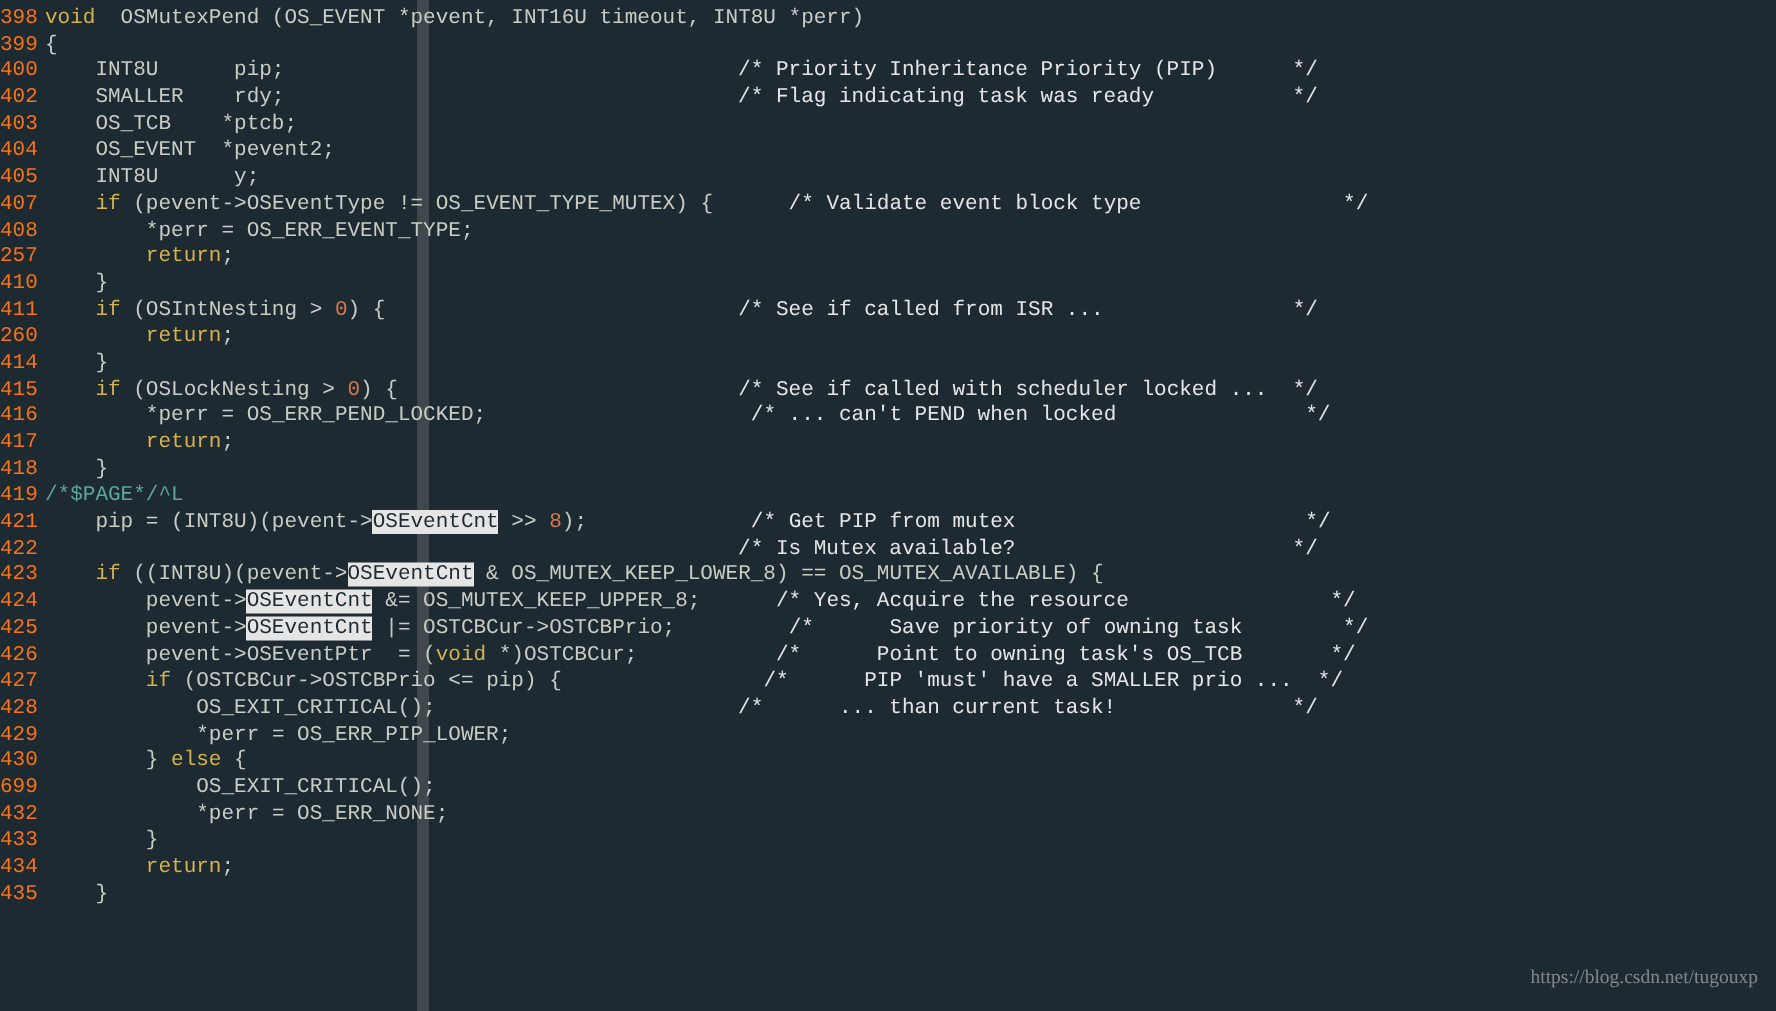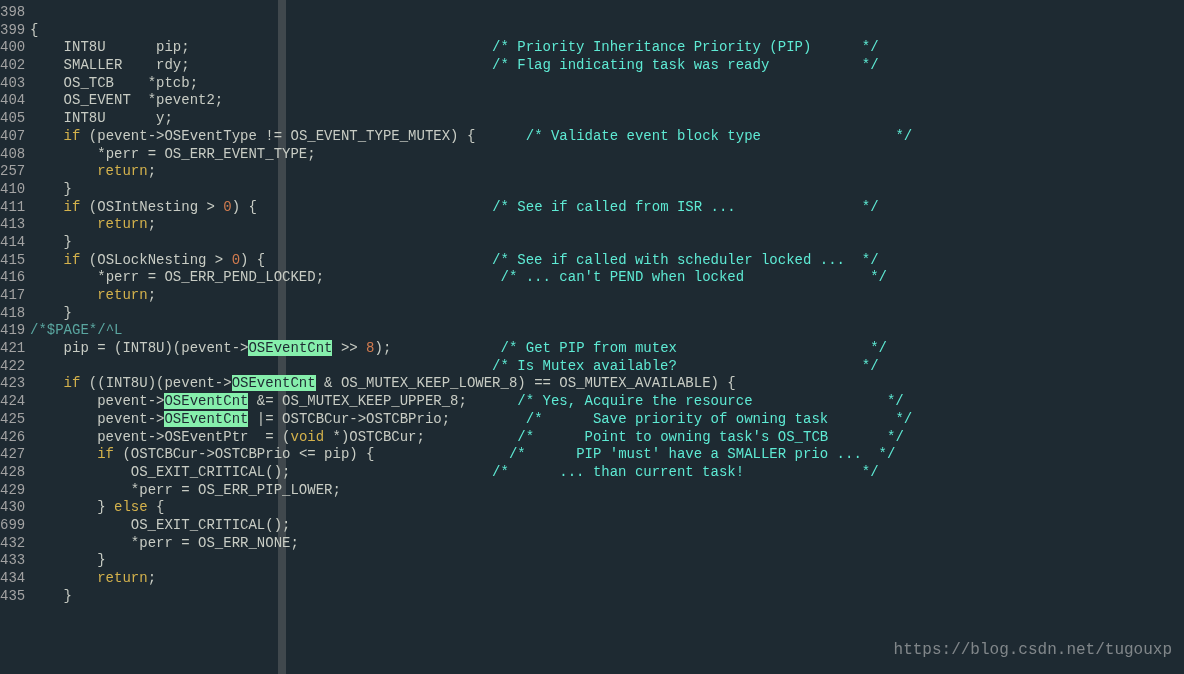--- a/index.html
+++ b/index.html
@@ -27,64 +27,64 @@
     position: relative;
     z-index: 2;
     padding-top: 4px;
   }
   .line {
     display: flex;
     white-space: pre;
     height: 17.7px;
   }
   .lineno {
-    color: #a3a3a3;
+    color: #f97316;
     width: 30px;
     text-align: right;
     padding-right: 6px;
     flex-shrink: 0;
     user-select: none;
   }
   .kw { color: #d4b24c; }
-  .cm { color: #5eead4; font-style: normal; }
+  .cm { color: #e5e5e5; font-style: normal; }
   .op { color: #c8ccc4; }
   .num { color: #d17b4f; }
-  .hl { background: #86efac; color: #1e2a32; }
+  .hl { background: #e5e5e5; color: #1e2a32; }
   .page { color: #5aa6a0; }
   .ctrl { color: #5aa6a0; }
   .watermark {
     position: absolute;
     right: 12px;
     bottom: 14px;
     color: rgba(210,210,210,0.55);
-    font-size: 16px;
+    font-size: 13px;
     z-index: 5;
-    font-family: Liberation Mono, monospace;
+    font-family: Liberation Serif, serif;
   }
   .seg { white-space: pre; }
 </style>
 </head>
 <body>
 
 <div class="ruler"></div>
 
 <div class="code-area" id="code-area">
-    <div class="line"><span class="lineno">398</span></div>
+    <div class="line"><span class="lineno">398</span><span><span class="seg kw">void</span><span class="seg">  OSMutexPend (OS_EVENT </span><span class="seg op">*</span><span class="seg">pevent, INT16U timeout, INT8U </span><span class="seg op">*</span><span class="seg">perr)</span></span></div>
     <div class="line"><span class="lineno">399</span><span><span class="seg">{</span></span></div>
     <div class="line"><span class="lineno">400</span><span><span class="seg">    INT8U      pip;                                    </span><span class="seg cm">/* Priority Inheritance Priority (PIP)      */</span></span></div>
     <div class="line"><span class="lineno">402</span><span><span class="seg">    SMALLER    rdy;                                    </span><span class="seg cm">/* Flag indicating task was ready           */</span></span></div>
     <div class="line"><span class="lineno">403</span><span><span class="seg">    OS_TCB    </span><span class="seg op">*</span><span class="seg">ptcb;</span></span></div>
     <div class="line"><span class="lineno">404</span><span><span class="seg">    OS_EVENT  </span><span class="seg op">*</span><span class="seg">pevent2;</span></span></div>
     <div class="line"><span class="lineno">405</span><span><span class="seg">    INT8U      y;</span></span></div>
     <div class="line"><span class="lineno">407</span><span><span class="seg">    </span><span class="seg kw">if</span><span class="seg"> (pevent</span><span class="seg op">-&gt;</span><span class="seg">OSEventType </span><span class="seg op">!=</span><span class="seg"> OS_EVENT_TYPE_MUTEX) {      </span><span class="seg cm">/* Validate event block type                */</span></span></div>
     <div class="line"><span class="lineno">408</span><span><span class="seg">        </span><span class="seg op">*</span><span class="seg">perr </span><span class="seg op">=</span><span class="seg"> OS_ERR_EVENT_TYPE;</span></span></div>
     <div class="line"><span class="lineno">257</span><span><span class="seg">        </span><span class="seg kw">return</span><span class="seg">;</span></span></div>
     <div class="line"><span class="lineno">410</span><span><span class="seg">    }</span></span></div>
     <div class="line"><span class="lineno">411</span><span><span class="seg">    </span><span class="seg kw">if</span><span class="seg"> (OSIntNesting </span><span class="seg op">&gt;</span><span class="seg"> </span><span class="seg num">0</span><span class="seg">) {                            </span><span class="seg cm">/* See if called from ISR ...               */</span></span></div>
-    <div class="line"><span class="lineno">413</span><span><span class="seg">        </span><span class="seg kw">return</span><span class="seg">;</span></span></div>
+    <div class="line"><span class="lineno">260</span><span><span class="seg">        </span><span class="seg kw">return</span><span class="seg">;</span></span></div>
     <div class="line"><span class="lineno">414</span><span><span class="seg">    }</span></span></div>
     <div class="line"><span class="lineno">415</span><span><span class="seg">    </span><span class="seg kw">if</span><span class="seg"> (OSLockNesting </span><span class="seg op">&gt;</span><span class="seg"> </span><span class="seg num">0</span><span class="seg">) {                           </span><span class="seg cm">/* See if called with scheduler locked ...  */</span></span></div>
     <div class="line"><span class="lineno">416</span><span><span class="seg">        </span><span class="seg op">*</span><span class="seg">perr </span><span class="seg op">=</span><span class="seg"> OS_ERR_PEND_LOCKED;                     </span><span class="seg cm">/* ... can't PEND when locked               */</span></span></div>
     <div class="line"><span class="lineno">417</span><span><span class="seg">        </span><span class="seg kw">return</span><span class="seg">;</span></span></div>
     <div class="line"><span class="lineno">418</span><span><span class="seg">    }</span></span></div>
     <div class="line"><span class="lineno">419</span><span><span class="seg page">/*$PAGE*/</span><span class="seg ctrl">^L</span></span></div>
     <div class="line"><span class="lineno">421</span><span><span class="seg">    pip </span><span class="seg op">=</span><span class="seg"> (INT8U)(pevent</span><span class="seg op">-&gt;</span><span class="seg hl">OSEventCnt</span><span class="seg"> </span><span class="seg op">&gt;&gt;</span><span class="seg"> </span><span class="seg num">8</span><span class="seg">);             </span><span class="seg cm">/* Get PIP from mutex                       */</span></span></div>
     <div class="line"><span class="lineno">422</span><span><span class="seg">                                                       </span><span class="seg cm">/* Is Mutex available?                      */</span></span></div>
     <div class="line"><span class="lineno">423</span><span><span class="seg">    </span><span class="seg kw">if</span><span class="seg"> ((INT8U)(pevent</span><span class="seg op">-&gt;</span><span class="seg hl">OSEventCnt</span><span class="seg"> </span><span class="seg op">&amp;</span><span class="seg"> OS_MUTEX_KEEP_LOWER_8) </span><span class="seg op">==</span><span class="seg"> OS_MUTEX_AVAILABLE) {</span></span></div>
     <div class="line"><span class="lineno">424</span><span><span class="seg">        pevent</span><span class="seg op">-&gt;</span><span class="seg hl">OSEventCnt</span><span class="seg"> </span><span class="seg op">&amp;=</span><span class="seg"> OS_MUTEX_KEEP_UPPER_8;      </span><span class="seg cm">/* Yes, Acquire the resource                */</span></span></div>

